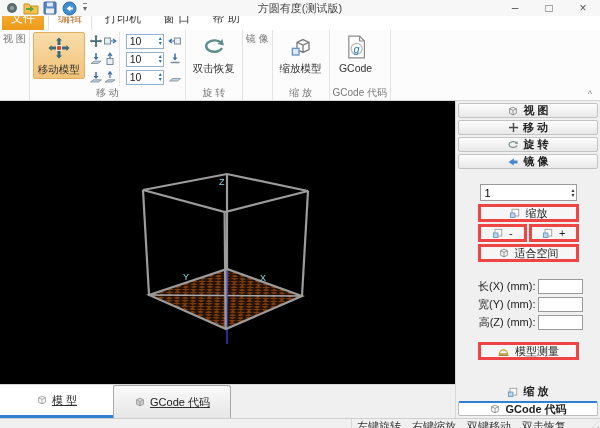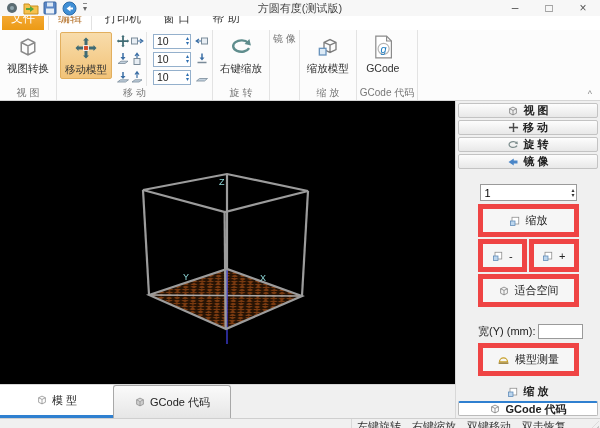--- a/index.html
+++ b/index.html
@@ -42,46 +42,46 @@
   .spinner input { width:24px; border:none; outline:none; font-size:10.5px; padding-left:3px;
     font-family:"Liberation Sans","DejaVu Sans",sans-serif; color:#222; background:transparent; }
   .sp-arrows { display:flex; flex-direction:column; align-items:center; justify-content:center; margin-left:auto; padding-right:1px; }
   .sp-arrows span { font-size:6px; line-height:5px; color:#2f6fb0; }
   .ribbon-collapse { position:absolute; right:8px; bottom:1px; font-size:9px; color:#888; line-height:9px; }
 
   
   .main { flex:1; display:flex; background:#f0f0f0; }
   .left { width:455px; display:flex; flex-direction:column; }
   .viewport { width:455px; height:283px; background:#000; }
-  .tabbar { height:34px; display:flex; background:#f0f0f0; border-top:1px solid #d8d8d8; }
+  .tabbar { height:34px; display:flex; background:#f0f0f0; border-top:1px solid #d8d8d8;text-decoration:underline; }
   .btab { display:flex; align-items:center; justify-content:center; gap:4px; font-size:11px; color:#222; }
   .btab.active { width:113px; background:#fff; border-bottom:3px solid #2f80d0; }
   .btab.plain { width:118px; background:linear-gradient(#fafafa,#e6e6e6); border:1px solid #a8a8a8; border-bottom:none; border-radius:3px 3px 0 0; }
   .tabfill { flex:1; }
 
   
   .sidebar { width:145px; display:flex; flex-direction:column; background:#f0f0f0; border-left:1px solid #d8d8d8; padding:1px 2px; }
   .shead { height:15px; margin:1px 0; background:linear-gradient(#fdfdfd,#e8e8e8); border:1px solid #c3c3c3;
     border-radius:2px; display:flex; align-items:center; justify-content:center; gap:4px; font-weight:bold; font-size:11px; color:#222; }
   .shead.flat { background:transparent; border:none; font-weight:bold; }
   .shead.selected { background:#fff; border:1px solid #bbb; border-top:2px solid #2f80d0; }
   .panel { padding:14px 6px 0 6px; display:flex; flex-direction:column; align-items:center; }
   .pspinner { width:97px; height:17px; border:1px solid #9a9a9a; background:#fff; display:flex; align-items:center; margin-bottom:3px; }
   .pspinner input { width:80px; border:none; outline:none; font-size:11px; padding-left:4px; background:transparent;
     font-family:"Liberation Sans","DejaVu Sans",sans-serif; }
   .pspinner .sp-arrows span { color:#333; }
-  .pbtn { width:101px; height:33px; margin-bottom:2px; background:#f6f6f6; border:5px solid #ef4444;
+  .pbtn { width:101px; height:18px; margin-bottom:2px; background:#f6f6f6; border:3px solid #ef4444;
     display:flex; align-items:center; justify-content:center; gap:5px; font-size:11px; color:#222; }
   .pbtn-row { display:flex; width:101px; gap:2px; margin-bottom:2px; }
   .pbtn-row .pbtn { flex:1; margin-bottom:0; }
   .fields { margin-top:15px; display:flex; flex-direction:column; gap:3px; }
   .frow { display:flex; align-items:center; }
   .frow label { width:62px; text-align:right; font-size:11px; color:#222; }
   .frow input { width:45px; height:15px; border:1px solid #9a9a9a; background:#fff; margin-left:2px; outline:none; }
-  .measure { margin-top:4px; }
+  .measure { margin-top:12px; }
   .sspacer { flex:1; }
 
   
   .statusbar { height:29px; background:#f0f0f0; border-top:1px solid #cfcfcf; display:flex; align-items:flex-end; position:relative; }
   .status-left { width:352px; height:100%; border-right:1px solid #d8d8d8; }
   .status-hint { padding-left:5px; font-size:11px; color:#333; }
   .grip { position:absolute; right:1px; bottom:1px; width:12px; height:12px;
     background:repeating-linear-gradient(135deg,#c6c6c6 0 1px,transparent 1px 4px);
     clip-path:polygon(100% 0,100% 100%,0 100%); }
 </style>
@@ -131,28 +131,20 @@
     <div class="mtab file">文件</div>
     <div class="mtab active">编辑</div>
     <div class="mtab">打印机</div>
     <div class="mtab">窗 口</div>
     <div class="mtab">帮 助</div>
   </div>
 
   <div class="ribbon">
 
     <div class="rgroup">
-      <div class="rgroup-body">
-        <div class="bigbtn">
-          <svg class="icon24" viewBox="0 0 16 16">
-              <path d="M3.5 5 L8 2.8 L12.5 5 L12.5 11 L8 13.2 L3.5 11 Z M3.5 5 L8 7.2 L12.5 5 M8 7.2 L8 13.2" fill="none" stroke="#8a8a8a" stroke-width="1"></path>
-            </svg>
-          <span class="blabel">视图转换</span>
-        </div>
-      </div>
       <div class="rgroup-label">视 图</div>
     </div>
 
     <div class="rgroup">
       <div class="rgroup-body">
         <div class="bigbtn active">
           <svg class="icon24" viewBox="0 0 16 16">
             <path d="M8 1 L10 3 H9 V7 H13 V6 L15 8 L13 10 V9 H9 V13 H10 L8 15 L6 13 H7 V9 H3 V10 L1 8 L3 6 V7 H7 V3 H6 Z" fill="#3f6b74"></path>
             <rect x="6.4" y="6.4" width="3.2" height="3.2" fill="#d24a28" stroke="#fff" stroke-width="0.6"></rect>
           </svg>
@@ -233,21 +225,21 @@
       <div class="rgroup-label">移 动</div>
     </div>
 
     <div class="rgroup">
       <div class="rgroup-body">
         <div class="bigbtn">
           <svg class="icon24" viewBox="0 0 16 16">
               <path d="M12.8 5.2 A5.5 3.8 0 1 0 13.4 8.8" fill="none" stroke="#5f8d8d" stroke-width="1.6"></path>
               <path d="M13.6 2.6 L14.6 7 L10.4 6 Z" fill="#5f8d8d"></path>
             </svg>
-          <span class="blabel">右键缩放</span>
+          <span class="blabel">双击恢复</span>
         </div>
       </div>
       <div class="rgroup-label">旋 转</div>
     </div>
 
     <div class="rgroup">
       <div class="rgroup-label">镜 像</div>
     </div>
 
     <div class="rgroup">
@@ -390,21 +382,29 @@
         </div>
         <div class="pbtn">
           <svg width="12" height="12" viewBox="0 0 16 16">
               <path d="M3.5 5 L8 2.8 L12.5 5 L12.5 11 L8 13.2 L3.5 11 Z M3.5 5 L8 7.2 L12.5 5 M8 7.2 L8 13.2" fill="none" stroke="#777"></path>
             </svg>
           <span>适合空间</span>
         </div>
 
         <div class="fields">
           <div class="frow">
+            <label>长(X) (mm):</label>
+            <input value="" style="">
+          </div>
+          <div class="frow">
             <label>宽(Y) (mm):</label>
+            <input value="" style="">
+          </div>
+          <div class="frow">
+            <label>高(Z) (mm):</label>
             <input value="" style="">
           </div>
         </div>
 
         <div class="pbtn measure">
           <svg width="13" height="13" viewBox="0 0 16 16">
               <path d="M3 11 A5 5 0 0 1 13 11 Z" fill="none" stroke="#c8a02a" stroke-width="1.5"></path>
               <path d="M2 12.5 H14" stroke="#8a6a1a" stroke-width="1.5"></path>
             </svg>
           <span>模型测量</span>

